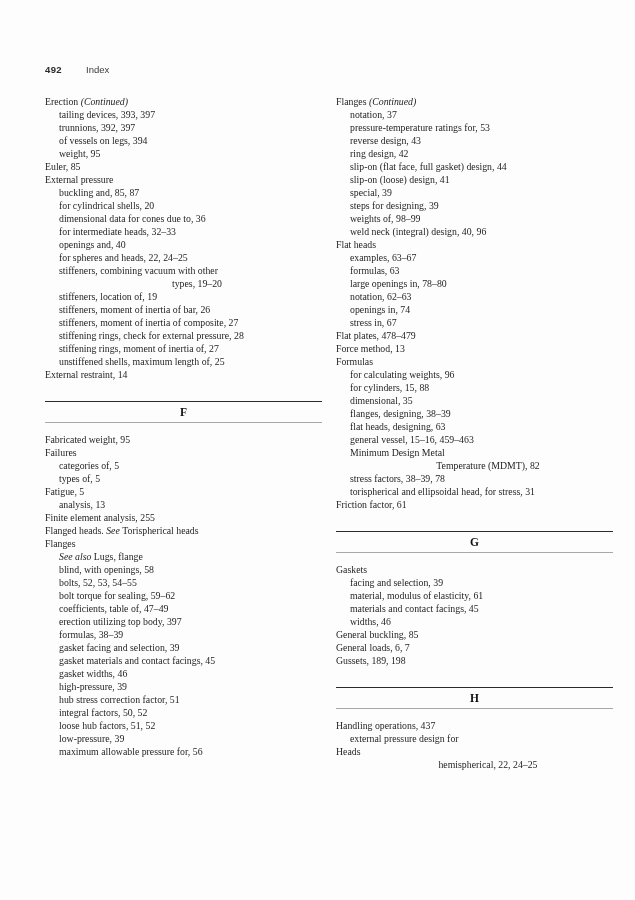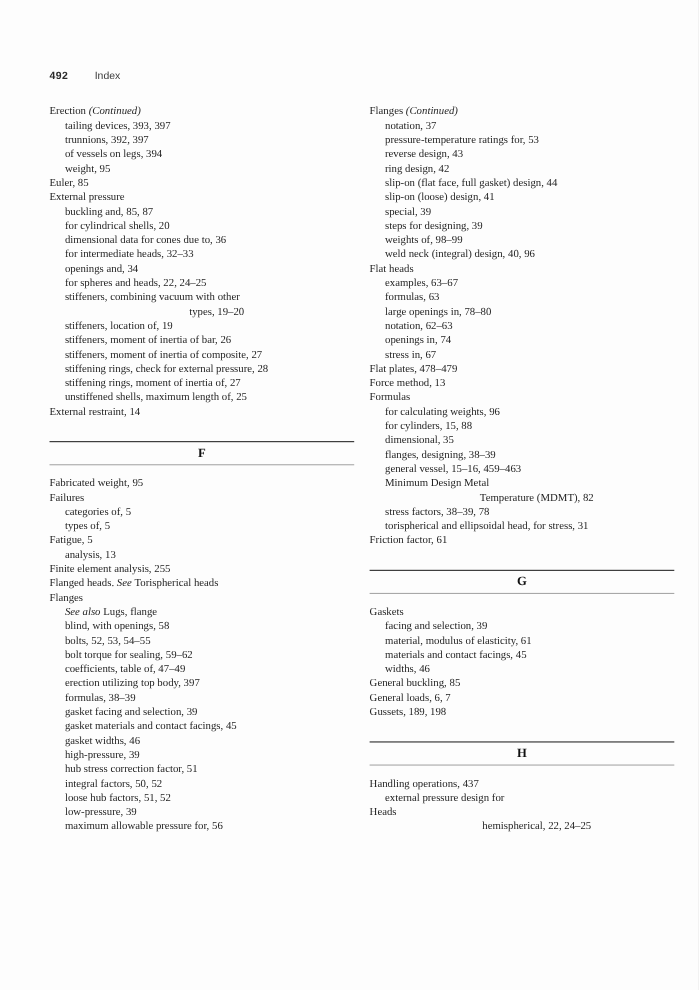--- a/index.html
+++ b/index.html
@@ -49,21 +49,21 @@
       <div class="entry i1"><span>tailing devices, 393, 397</span></div>
       <div class="entry i1"><span>trunnions, 392, 397</span></div>
       <div class="entry i1"><span>of vessels on legs, 394</span></div>
       <div class="entry i1"><span>weight, 95</span></div>
       <div class="entry i0"><span>Euler, 85</span></div>
       <div class="entry i0"><span>External pressure</span></div>
       <div class="entry i1"><span>buckling and, 85, 87</span></div>
       <div class="entry i1"><span>for cylindrical shells, 20</span></div>
       <div class="entry i1"><span>dimensional data for cones due to, 36</span></div>
       <div class="entry i1"><span>for intermediate heads, 32–33</span></div>
-      <div class="entry i1"><span>openings and, 34</span></div>
+      <div class="entry i1"><span>openings and, 40</span></div>
       <div class="entry i1"><span>for spheres and heads, 22, 24–25</span></div>
       <div class="entry i1"><span>stiffeners, combining vacuum with other</span></div>
       <div class="entry i2"><span>types, 19–20</span></div>
       <div class="entry i1"><span>stiffeners, location of, 19</span></div>
       <div class="entry i1"><span>stiffeners, moment of inertia of bar, 26</span></div>
       <div class="entry i1"><span>stiffeners, moment of inertia of composite, 27</span></div>
       <div class="entry i1"><span>stiffening rings, check for external pressure, 28</span></div>
       <div class="entry i1"><span>stiffening rings, moment of inertia of, 27</span></div>
       <div class="entry i1"><span>unstiffened shells, maximum length of, 25</span></div>
       <div class="entry i0"><span>External restraint, 14</span></div>
@@ -117,20 +117,21 @@
       <div class="entry i1"><span>notation, 62–63</span></div>
       <div class="entry i1"><span>openings in, 74</span></div>
       <div class="entry i1"><span>stress in, 67</span></div>
       <div class="entry i0"><span>Flat plates, 478–479</span></div>
       <div class="entry i0"><span>Force method, 13</span></div>
       <div class="entry i0"><span>Formulas</span></div>
       <div class="entry i1"><span>for calculating weights, 96</span></div>
       <div class="entry i1"><span>for cylinders, 15, 88</span></div>
       <div class="entry i1"><span>dimensional, 35</span></div>
       <div class="entry i1"><span>flanges, designing, 38–39</span></div>
+      <div class="entry i1"><span>flat heads, designing, 63</span></div>
       <div class="entry i1"><span>general vessel, 15–16, 459–463</span></div>
       <div class="entry i1"><span>Minimum Design Metal</span></div>
       <div class="entry i2"><span>Temperature (MDMT), 82</span></div>
       <div class="entry i1"><span>stress factors, 38–39, 78</span></div>
       <div class="entry i1"><span>torispherical and ellipsoidal head, for stress, 31</span></div>
       <div class="entry i0"><span>Friction factor, 61</span></div>
       <div class="divider">
         <div class="rule-top"></div>
         <div class="letter">G</div>
         <div class="rule-bottom"></div>

